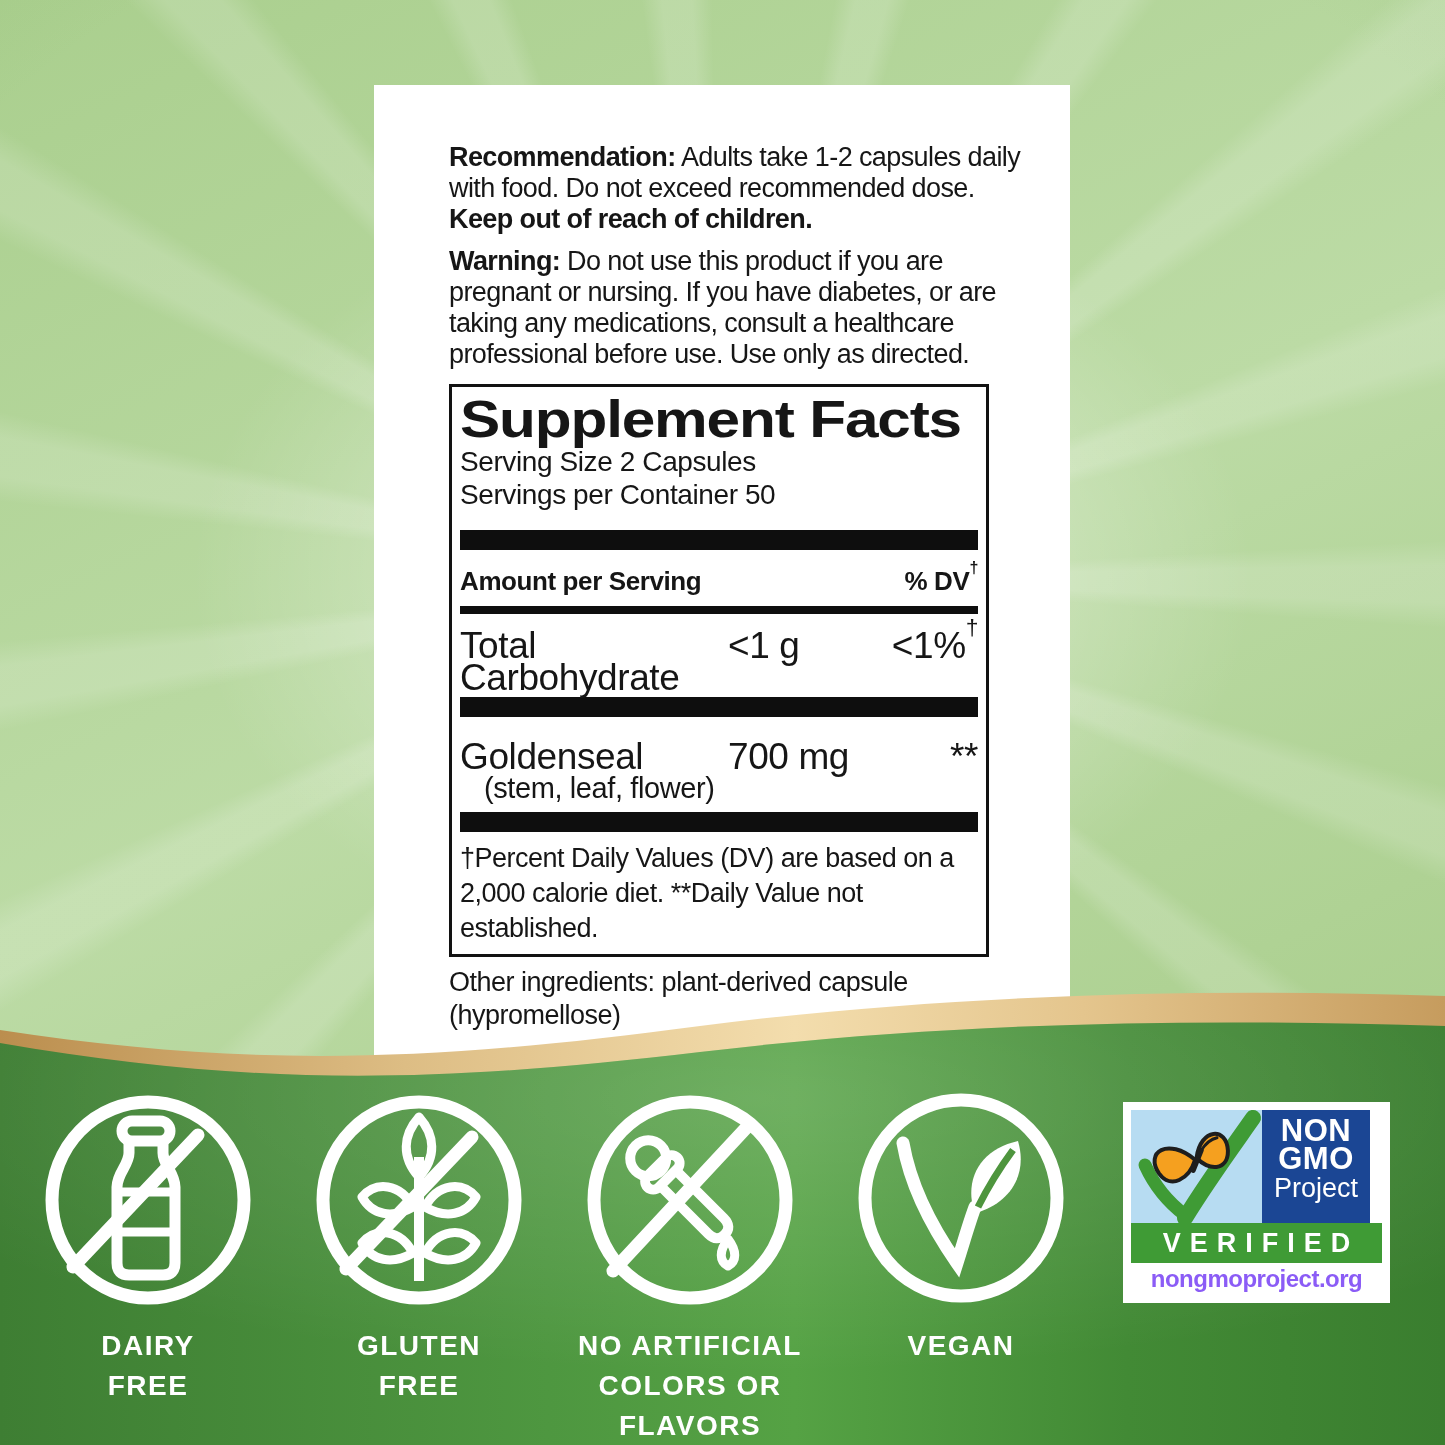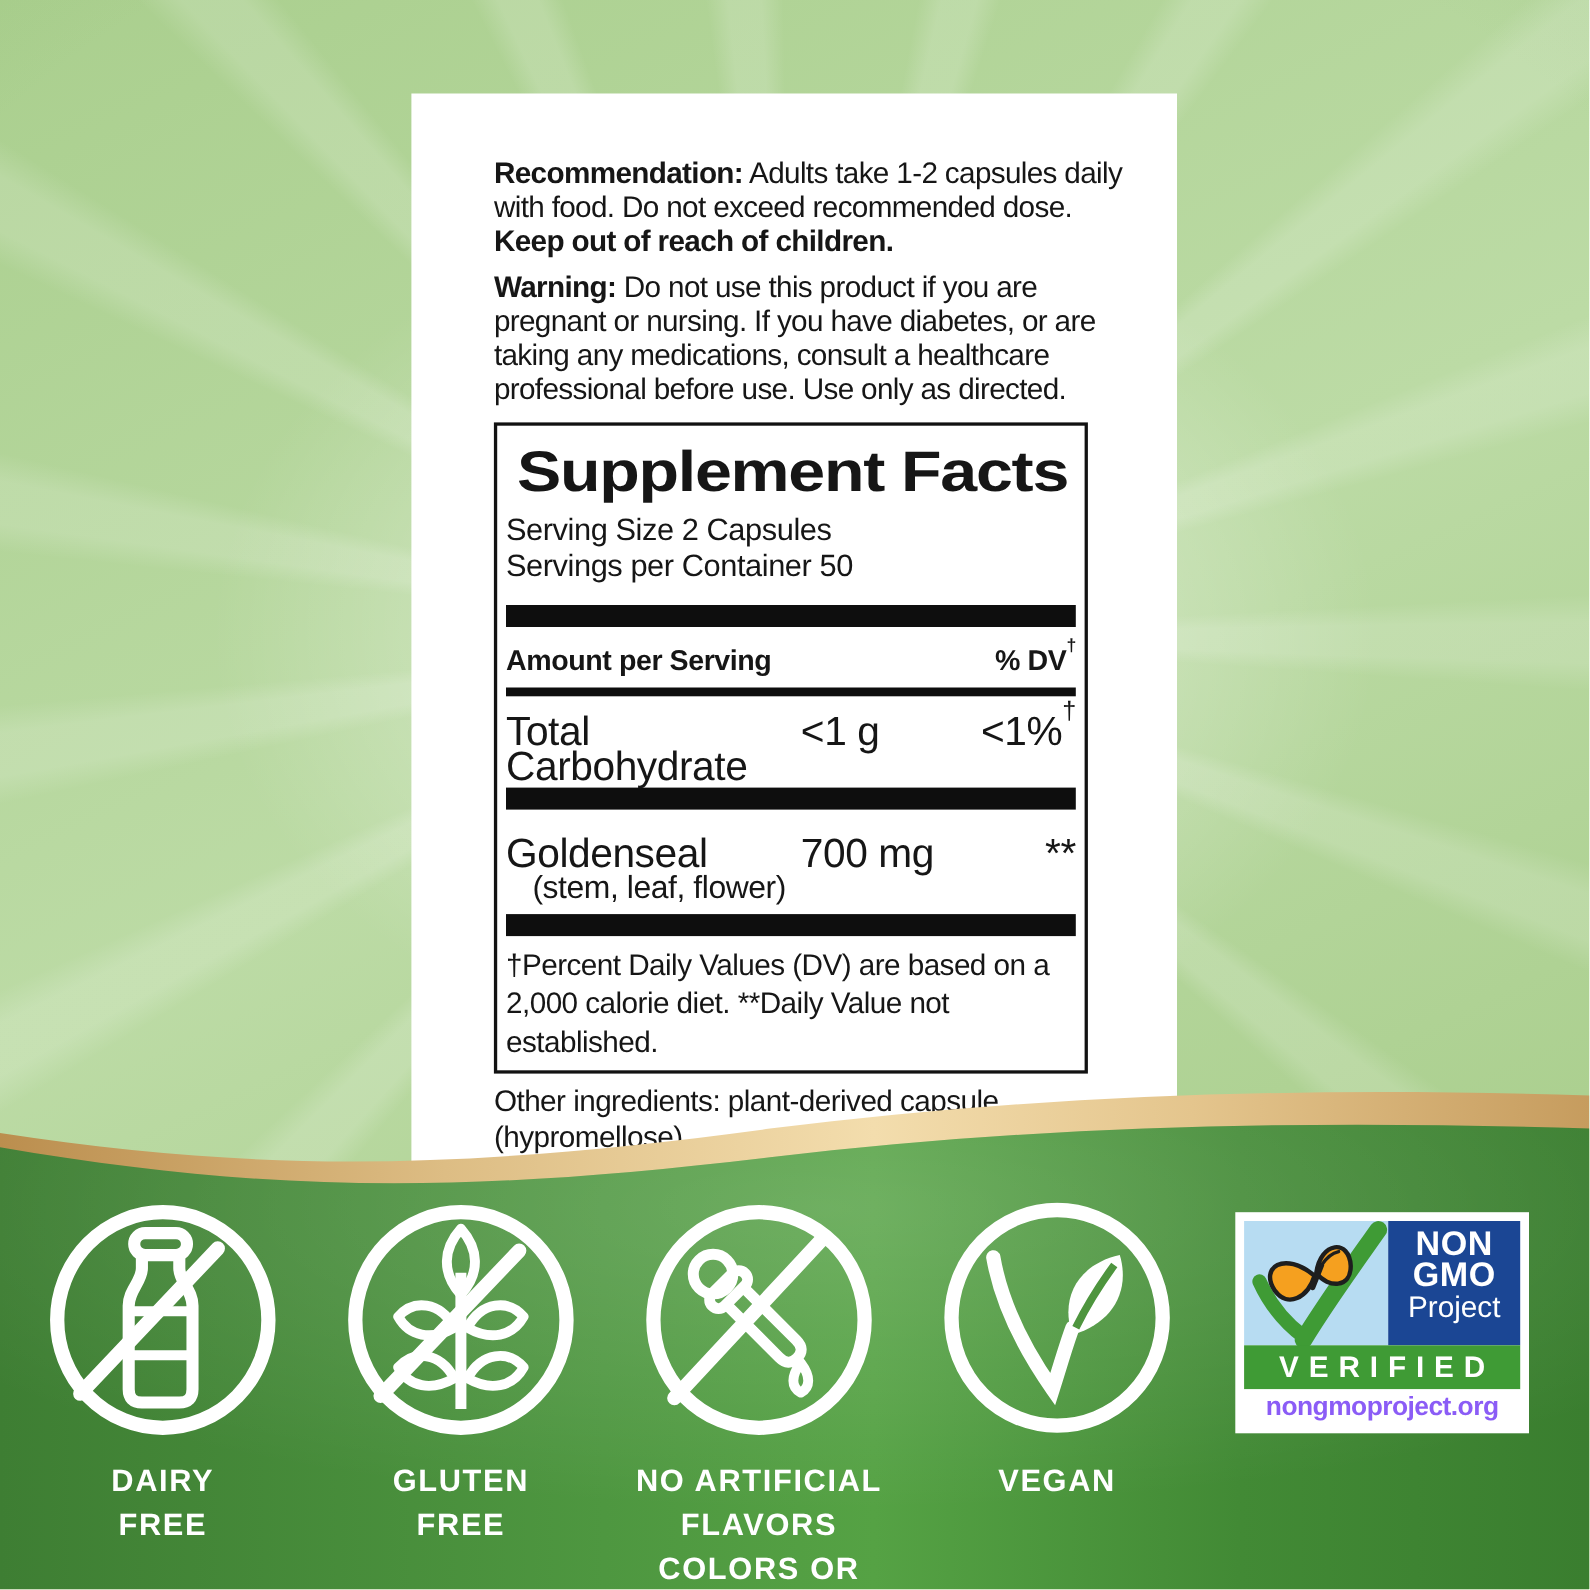--- a/index.html
+++ b/index.html
@@ -27,21 +27,21 @@
     width:574px;margin:0 0 11px 0;
     font-size:27px;line-height:31px;letter-spacing:-0.6px;
   }
   .directions b{letter-spacing:-0.6px;}
   
   .sf-panel{
     box-sizing:border-box;width:540px;margin-top:14px;
     border:3px solid #121212;padding:6px 8px 6px 8px;
   }
   .sf-title{
-    margin:10px;font-size:52px;line-height:52px;font-weight:bold;letter-spacing:-1px;white-space:nowrap;
+    margin:0;font-size:52px;line-height:52px;font-weight:bold;letter-spacing:-1px;white-space:nowrap;
   }
   .sf-title span{display:inline-block;transform:scaleX(1.16);transform-origin:left center;}
   .sf-line{font-size:28px;line-height:33px;letter-spacing:-0.4px;}
   .bar{background:#0e0e0e;}
   .bar.thick{height:20px;margin-top:19px;margin-bottom:8px;}
   .bar.b2{margin-top:3px;margin-bottom:0;}
   .bar.b3{margin-top:9px;margin-bottom:0;}
   .bar.thin{height:8px;margin-top:9px;margin-bottom:7px;}
   .sf-row{display:flex;align-items:baseline;font-size:37px;line-height:32px;letter-spacing:-0.4px;}
   .sf-row.head{font-weight:bold;font-size:26px;}
@@ -57,21 +57,21 @@
   
   .badge-icon{position:absolute;width:210px;height:210px;}
   .badge-label{
     position:absolute;width:280px;top:1326px;text-align:center;color:#ffffff;
     font-size:28px;line-height:40px;font-weight:bold;letter-spacing:1.5px;
   }
   
   .seal{position:absolute;left:1123px;top:1102px;width:267px;height:201px;background:#ffffff;}
   .seal-sky{position:absolute;left:8px;top:8px;width:131px;height:113px;background:#b7dcf2;overflow:visible;}
   .seal-blue{
-    position:absolute;left:139px;top:8px;width:120px;height:113px;background:#1b4694;
+    position:absolute;left:139px;top:8px;width:108px;height:113px;background:#1b4694;
     color:#ffffff;text-align:center;
   }
   .seal-blue .big{font-size:31px;line-height:28px;font-weight:bold;letter-spacing:0.5px;}
   .seal-blue .first{margin-top:7px;}
   .seal-blue .proj{font-size:27px;line-height:31px;font-weight:normal;}
   .seal-verified{
     position:absolute;left:8px;top:121px;width:251px;height:40px;background:#3f9b35;
     color:#ffffff;font-size:27px;font-weight:bold;letter-spacing:9px;text-indent:9px;
     display:flex;align-items:center;justify-content:center;
   }
@@ -204,22 +204,22 @@
   <div class="badge-label" style="left:8px;">
     <div>DAIRY</div>
     <div>FREE</div>
   </div>
   <div class="badge-label" style="left:279px;">
     <div>GLUTEN</div>
     <div>FREE</div>
   </div>
   <div class="badge-label" style="left:550px;">
     <div>NO ARTIFICIAL</div>
+    <div>COLORS OR</div>
     <div>FLAVORS</div>
-    <div>COLORS OR</div>
   </div>
   <div class="badge-label" style="left:821px;">
     <div>VEGAN</div>
   </div>
 
   <div class="seal">
     <div class="seal-sky">
       <svg width="131" height="113" viewBox="0 0 131 113" style="overflow:visible">
         <path d="M14,55 C24,77 38,93 54,105" fill="none" stroke="#3f9b35" stroke-width="13" stroke-linecap="round"></path>
         <path d="M54,108 C76,72 98,42 122,8" fill="none" stroke="#3f9b35" stroke-width="16" stroke-linecap="round"></path>

